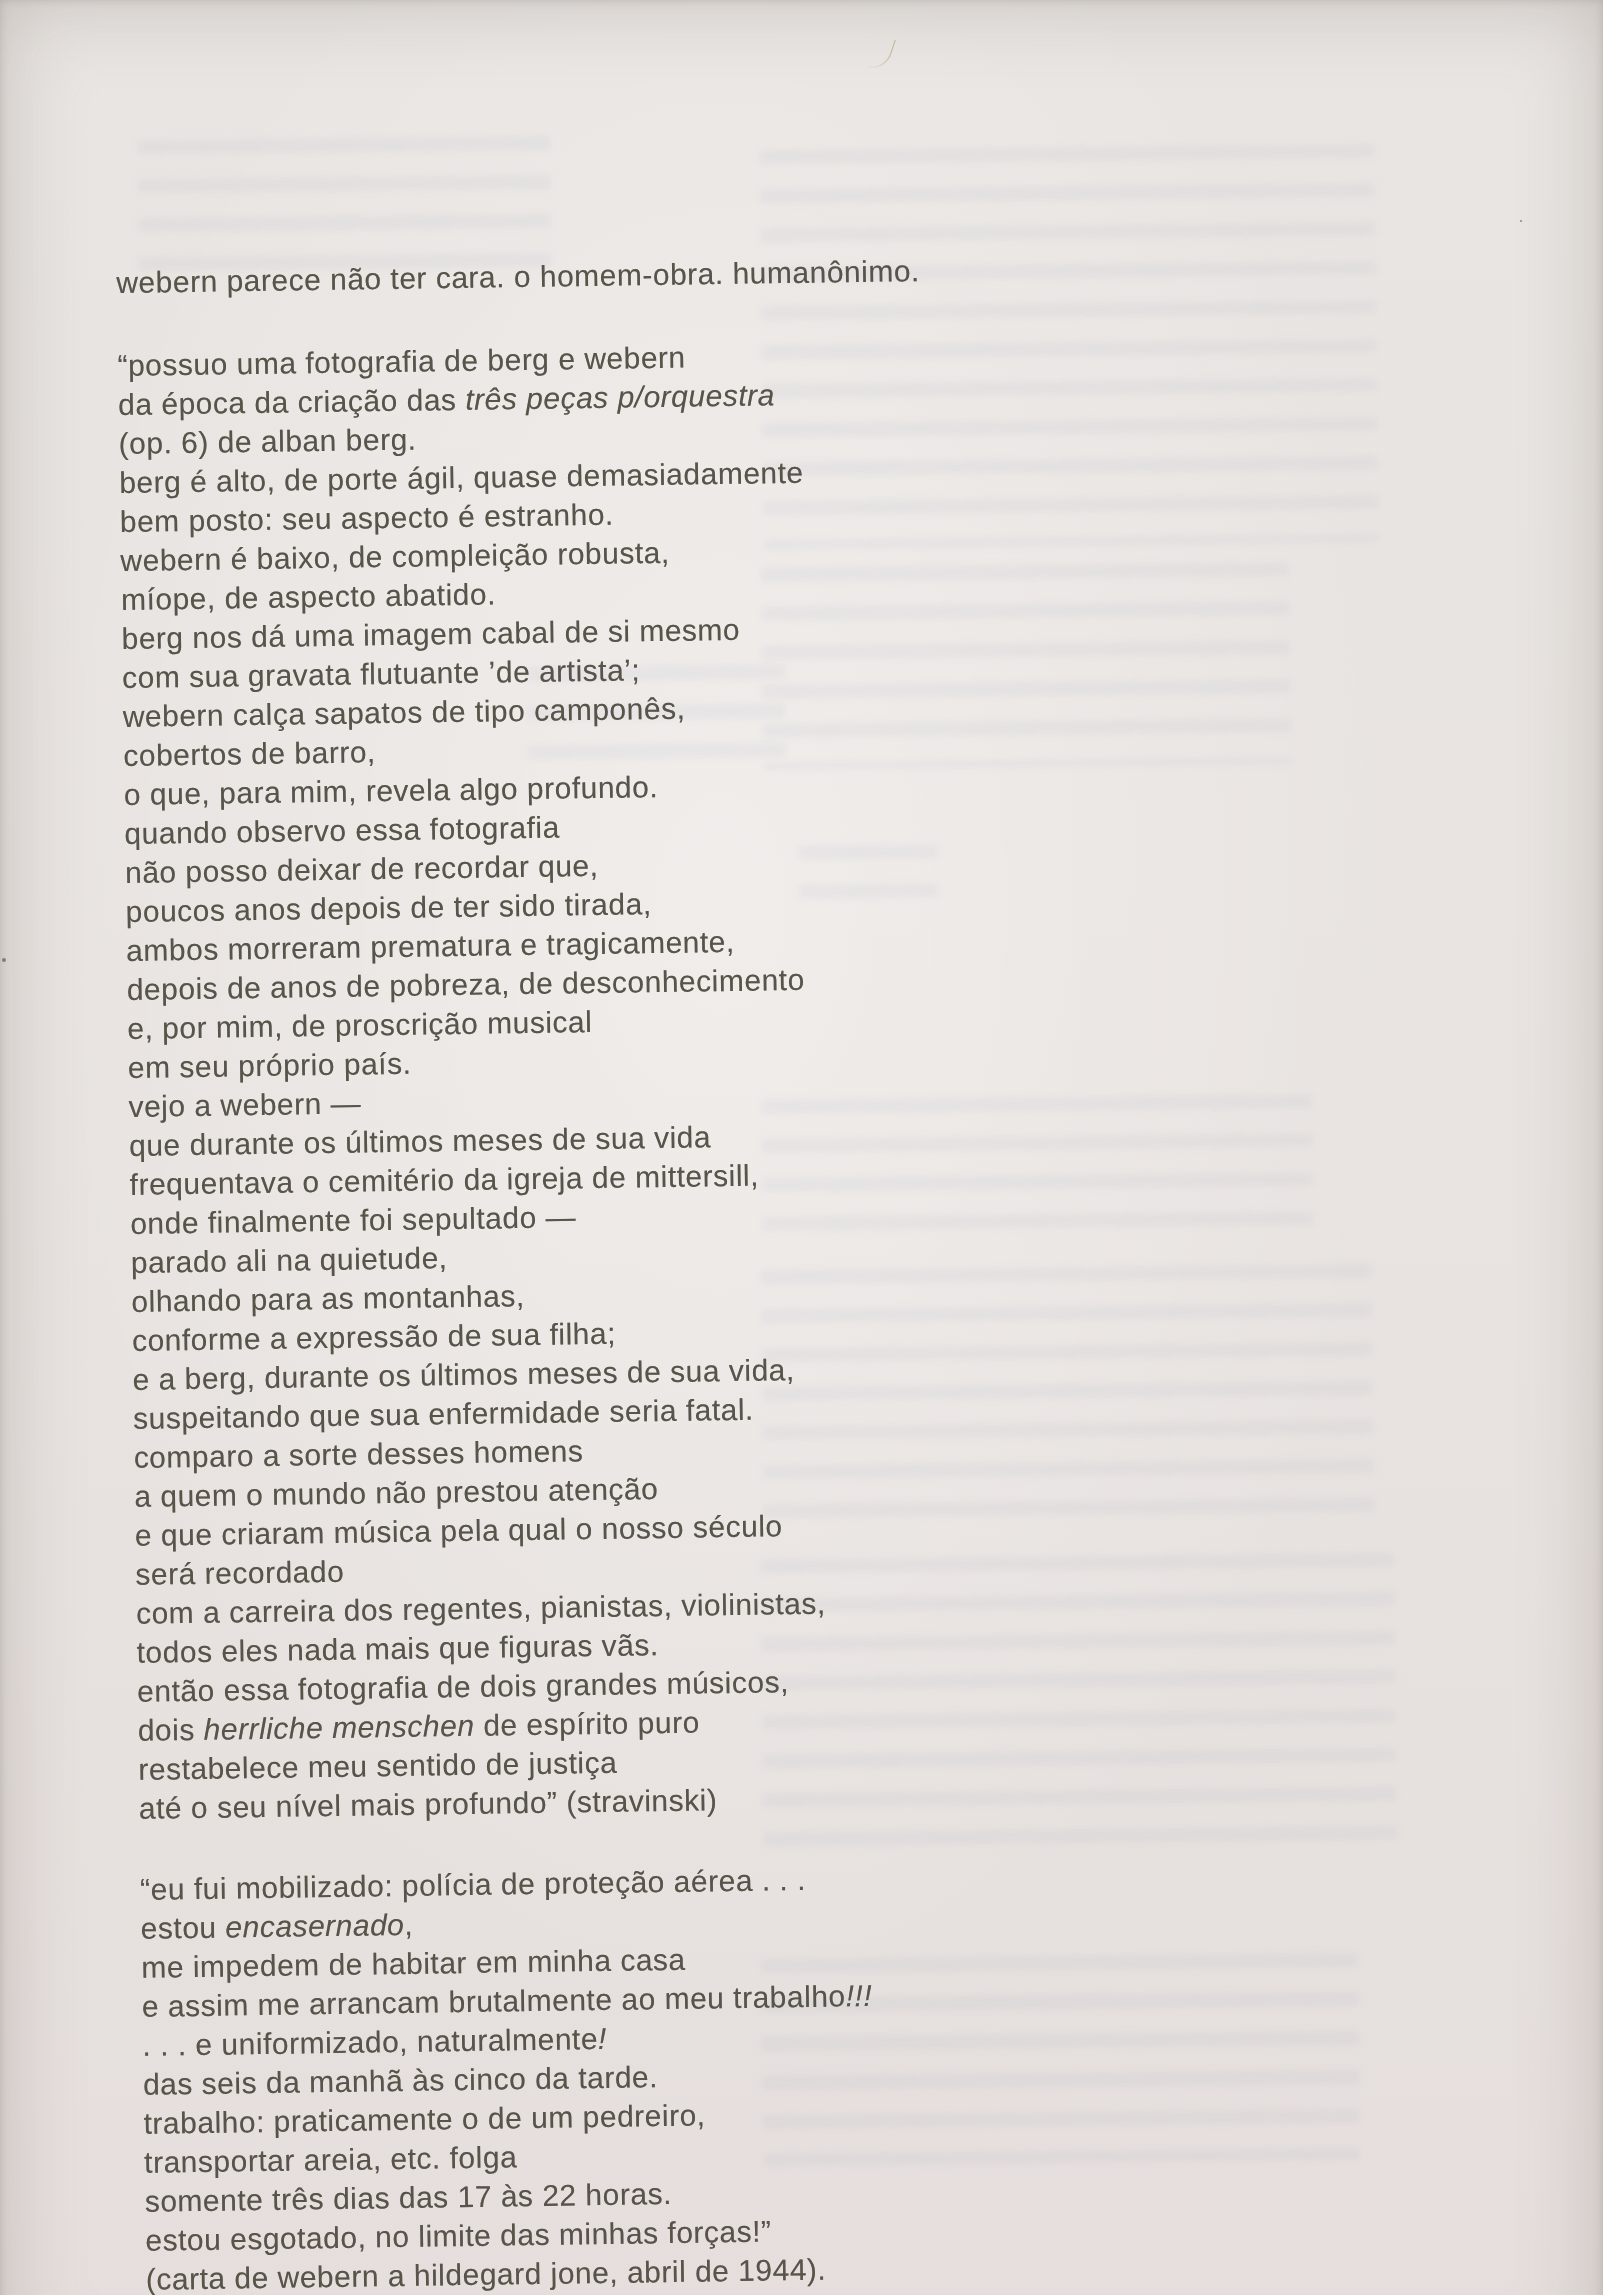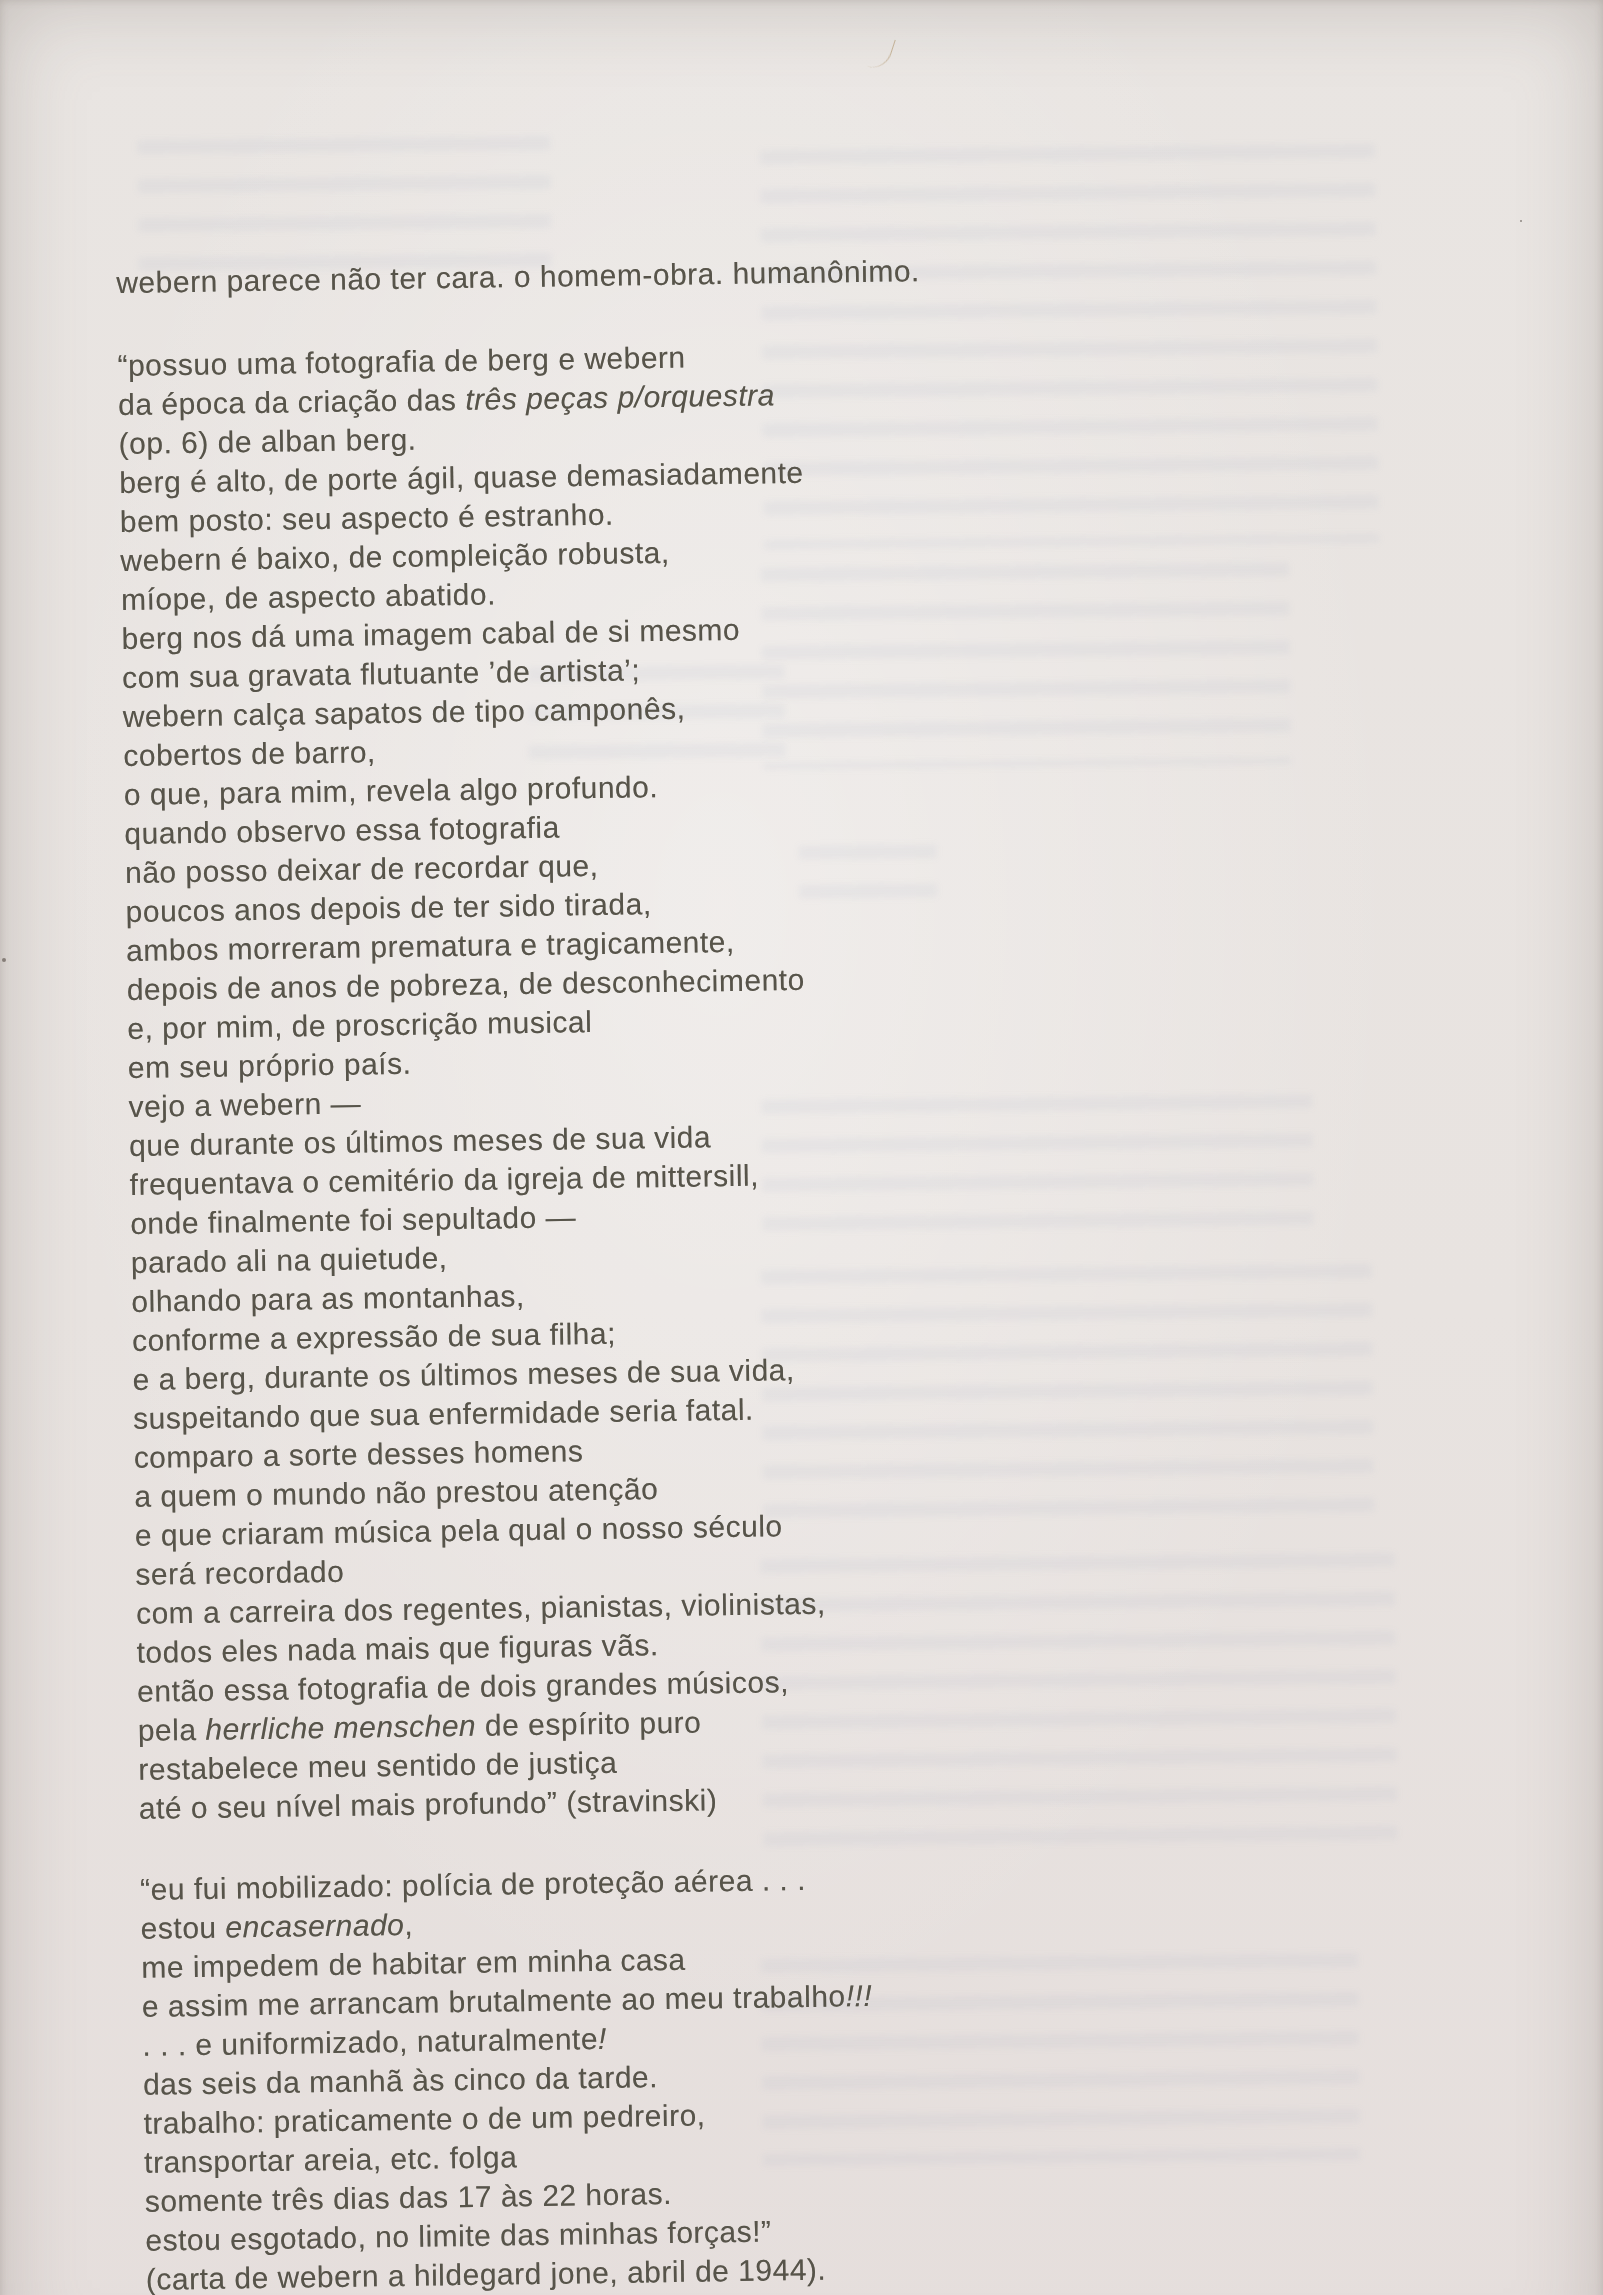--- a/index.html
+++ b/index.html
@@ -116,21 +116,21 @@
         <p class="line" data-name="poem-line"><span data-name="poem-segment">conforme a expressão de sua filha;</span></p>
         <p class="line" data-name="poem-line"><span data-name="poem-segment">e a berg, durante os últimos meses de sua vida,</span></p>
         <p class="line" data-name="poem-line"><span data-name="poem-segment">suspeitando que sua enfermidade seria fatal.</span></p>
         <p class="line" data-name="poem-line"><span data-name="poem-segment">comparo a sorte desses homens</span></p>
         <p class="line" data-name="poem-line"><span data-name="poem-segment">a quem o mundo não prestou atenção</span></p>
         <p class="line" data-name="poem-line"><span data-name="poem-segment">e que criaram música pela qual o nosso século</span></p>
         <p class="line" data-name="poem-line"><span data-name="poem-segment">será recordado</span></p>
         <p class="line" data-name="poem-line"><span data-name="poem-segment">com a carreira dos regentes, pianistas, violinistas,</span></p>
         <p class="line" data-name="poem-line"><span data-name="poem-segment">todos eles nada mais que figuras vãs.</span></p>
         <p class="line" data-name="poem-line"><span data-name="poem-segment">então essa fotografia de dois grandes músicos,</span></p>
-        <p class="line" data-name="poem-line"><span data-name="poem-segment">pela </span><span class="it" data-name="poem-segment-italic">herrliche menschen</span><span data-name="poem-segment"> de espírito puro</span></p>
+        <p class="line" data-name="poem-line"><span data-name="poem-segment">dois </span><span class="it" data-name="poem-segment-italic">herrliche menschen</span><span data-name="poem-segment"> de espírito puro</span></p>
         <p class="line" data-name="poem-line"><span data-name="poem-segment">restabelece meu sentido de justiça</span></p>
         <p class="line" data-name="poem-line"><span data-name="poem-segment">até o seu nível mais profundo” (stravinski)</span></p>
       </div>
       <div class="stanza" data-name="stanza-webern-letter">
         <p class="line" data-name="poem-line"><span data-name="poem-segment">“eu fui mobilizado: polícia de proteção aérea . . .</span></p>
         <p class="line" data-name="poem-line"><span data-name="poem-segment">estou </span><span class="it" data-name="poem-segment-italic">encasernado</span><span data-name="poem-segment">,</span></p>
         <p class="line" data-name="poem-line"><span data-name="poem-segment">me impedem de habitar em minha casa</span></p>
         <p class="line" data-name="poem-line"><span data-name="poem-segment">e assim me arrancam brutalmente ao meu trabalho</span><span class="it" data-name="poem-segment-italic">!!!</span></p>
         <p class="line" data-name="poem-line"><span data-name="poem-segment">. . . e uniformizado, naturalmente</span><span class="it" data-name="poem-segment-italic">!</span></p>
         <p class="line" data-name="poem-line"><span data-name="poem-segment">das seis da manhã às cinco da tarde.</span></p>

